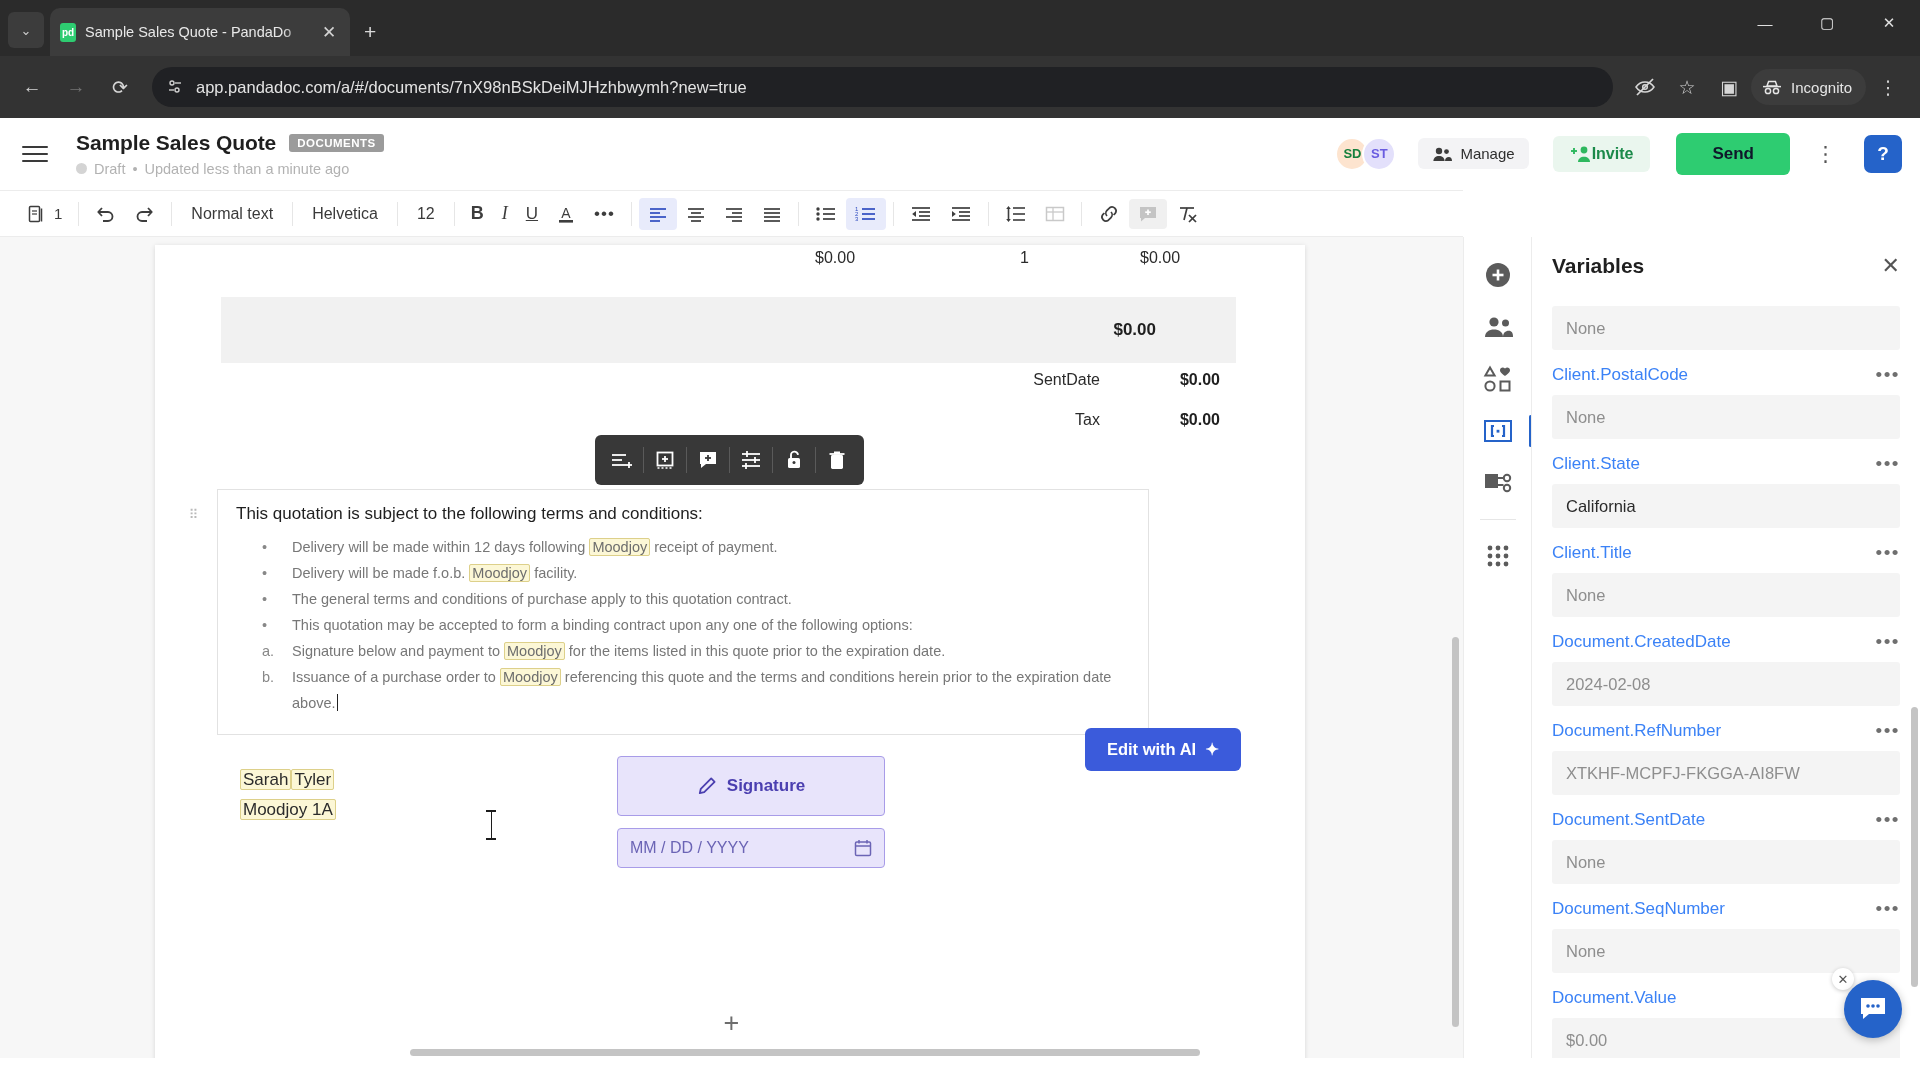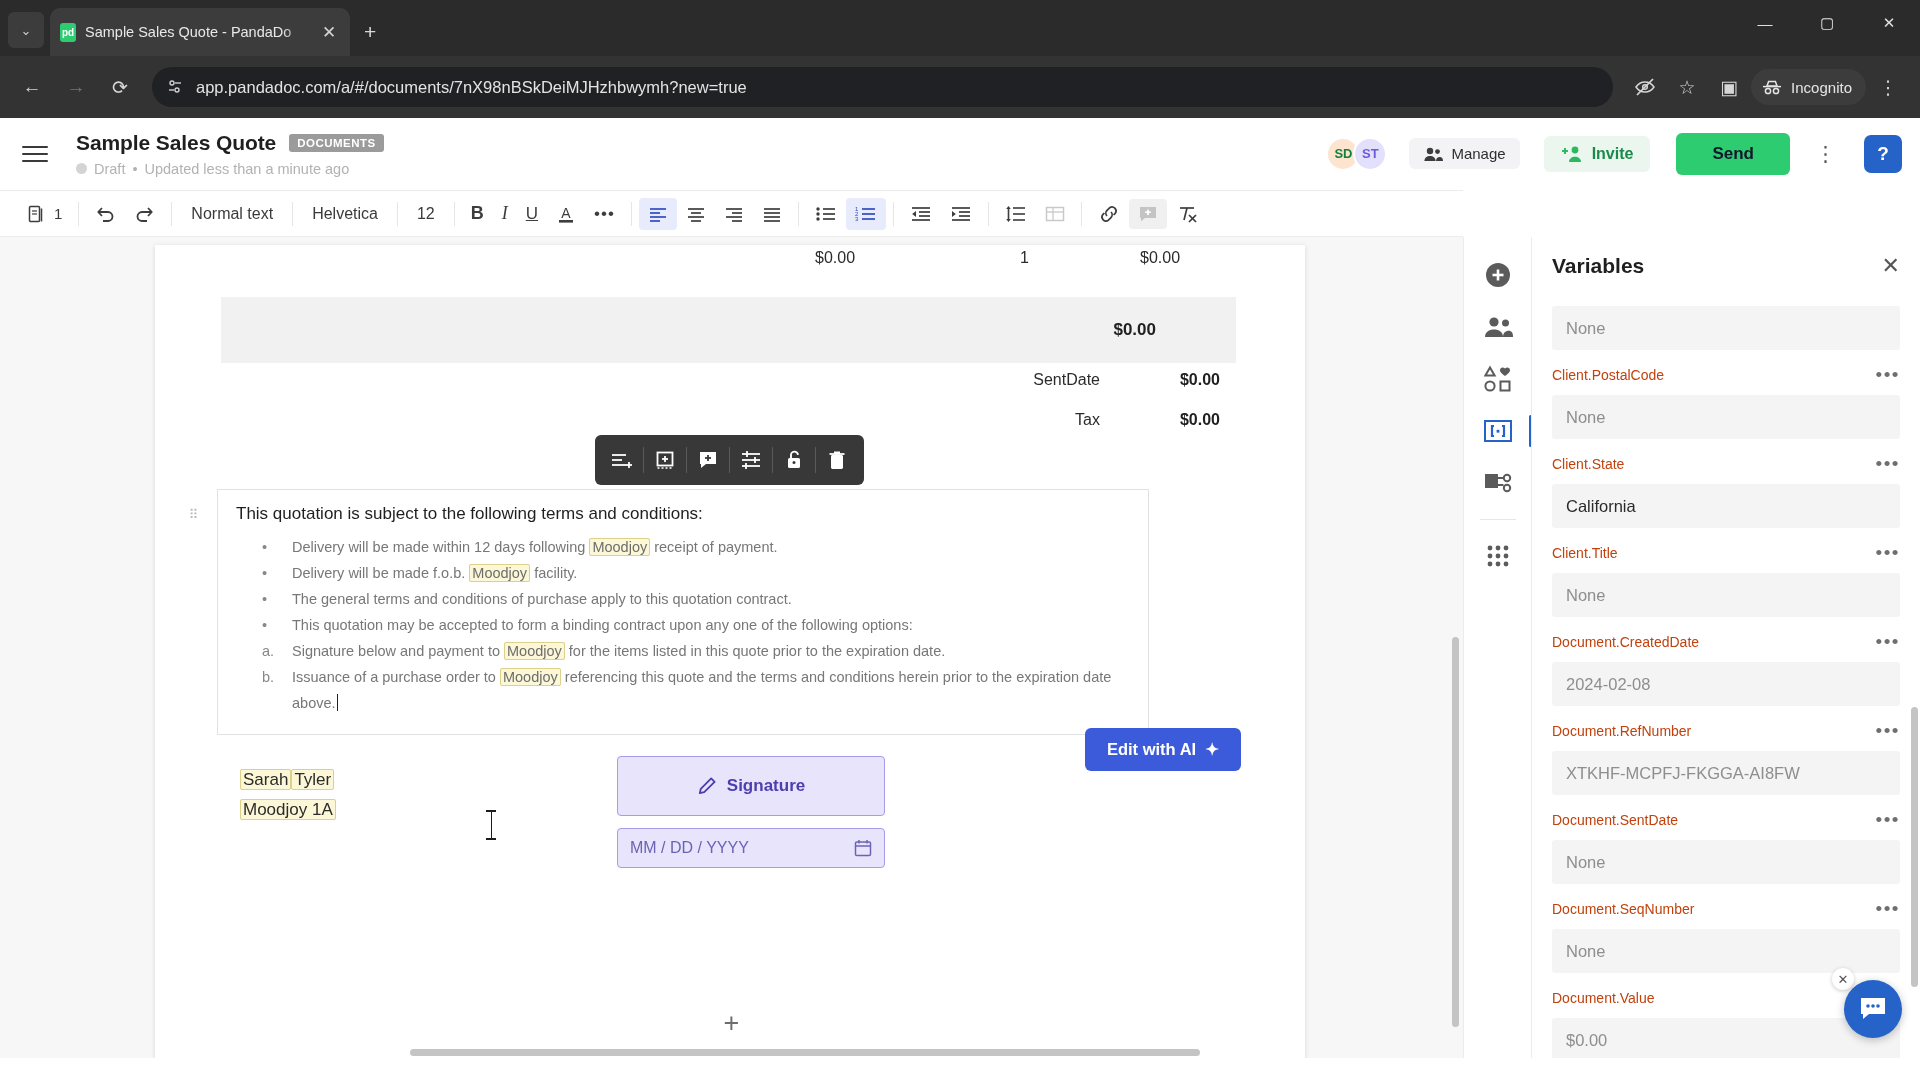--- a/index.html
+++ b/index.html
@@ -84,21 +84,21 @@
     width: 34px; height: 34px; border-radius: 50%; display: flex; align-items: center;
     justify-content: center; font-size: 13px; font-weight: bold; border: 2px solid #fff;
   }
   .avatar.sd { background: #fde4cf; color: #15803d; }
   .avatar.st { background: #e3e0fb; color: #6a5ce0; margin-left: -7px; }
   .manage-btn {
     display: flex; align-items: center; gap: 8px; padding: 7px 14px; border-radius: 6px;
     background: #f3f3f5; color: #2f2f2f; font-size: 15px; margin-left: 8px;
   }
   .invite-btn {
-    display: flex; align-items: center; gap: 9px; padding: 9px 17px; border-radius: 6px;
+    display: flex; align-items: center; padding: 9px 17px; border-radius: 6px;
     background: #eaf6ee; color: #1b8a4a; font-size: 16px; font-weight: bold; margin-left: 10px;
   }
   .send-btn {
     background: #2ecc71; color: #0f172a; font-size: 17px; font-weight: bold;
     padding: 11px 36px; border-radius: 6px; margin-left: 12px;
   }
   .kebab { width: 28px; text-align: center; color: #555; font-size: 21px; margin-left: 8px; letter-spacing: 1px;}
   .help-btn {
     width: 38px; height: 38px; border-radius: 7px; background: #2563c9; color: #fff;
     display: flex; align-items: center; justify-content: center; font-size: 19px;
@@ -245,21 +245,21 @@
     flex-direction: column; position: relative;
   }
   .var-head {
     height: 58px; display: flex; align-items: center; padding: 0 20px; flex: 0 0 auto;
   }
   .var-title { font-size: 21px; font-weight: bold; color: #1f1f1f; flex: 1; }
   .var-close { color: #555; font-size: 22px; }
   .var-list { flex: 1; overflow: hidden; padding: 0 20px; position: relative; }
   .var-item { padding-top: 8px; }
   .var-row { display: flex; align-items: center; height: 34px; }
-  .var-name { font-size: 14px; color: #c2410c; flex: 1; }
+  .var-name { font-size: 17px; color: #3b82f6; flex: 1; }
   .var-dots { color: #6f6f6f; font-size: 19px; letter-spacing: 1.5px; }
   .var-val {
     height: 44px; background: #f4f4f4; border-radius: 3px; display: flex; align-items: center;
     padding: 0 14px; font-size: 16.5px; color: #8e8e8e; margin-top: 3px;
   }
   .var-val.filled { color: #2b2b2b; }
   .var-scroll {
     position: absolute; right: 2px; top: 470px; width: 7px; height: 280px;
     background: #c4c4c4; border-radius: 4px;
   }

